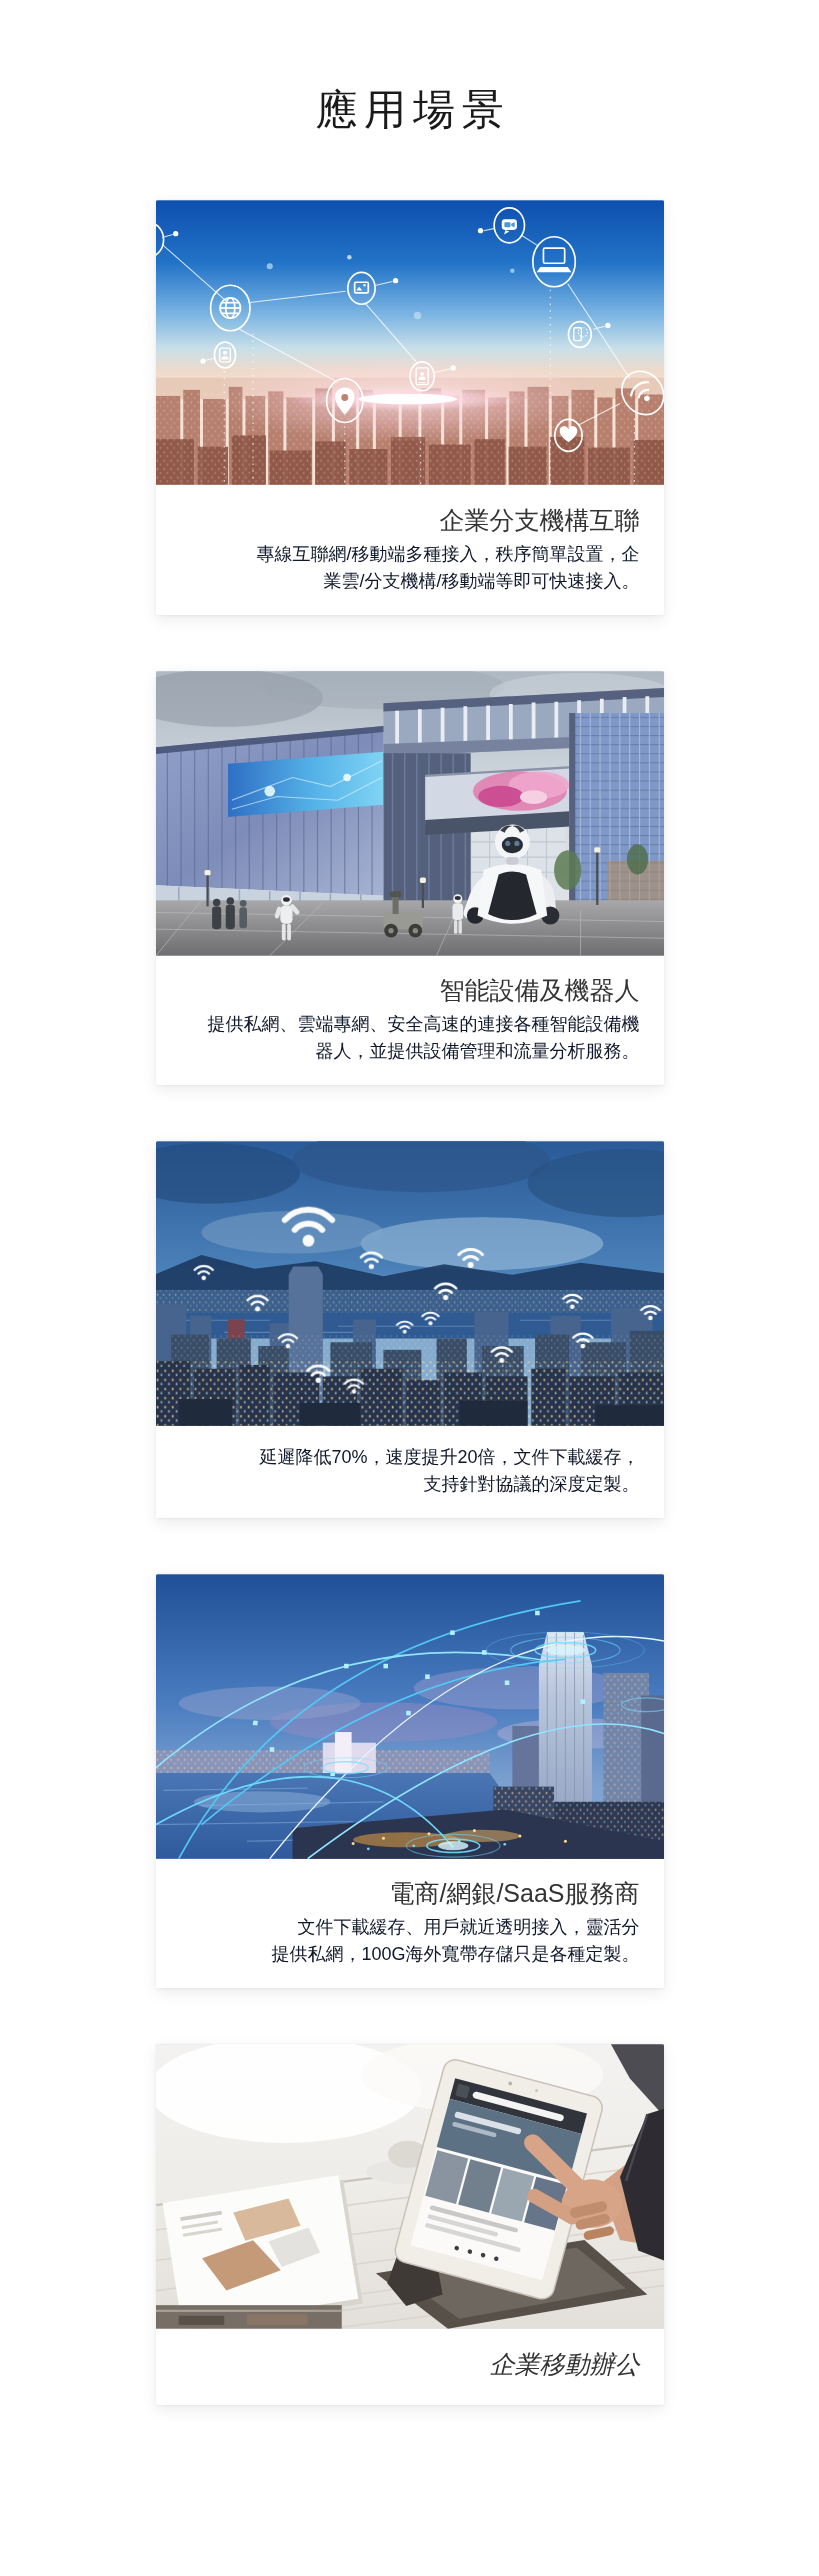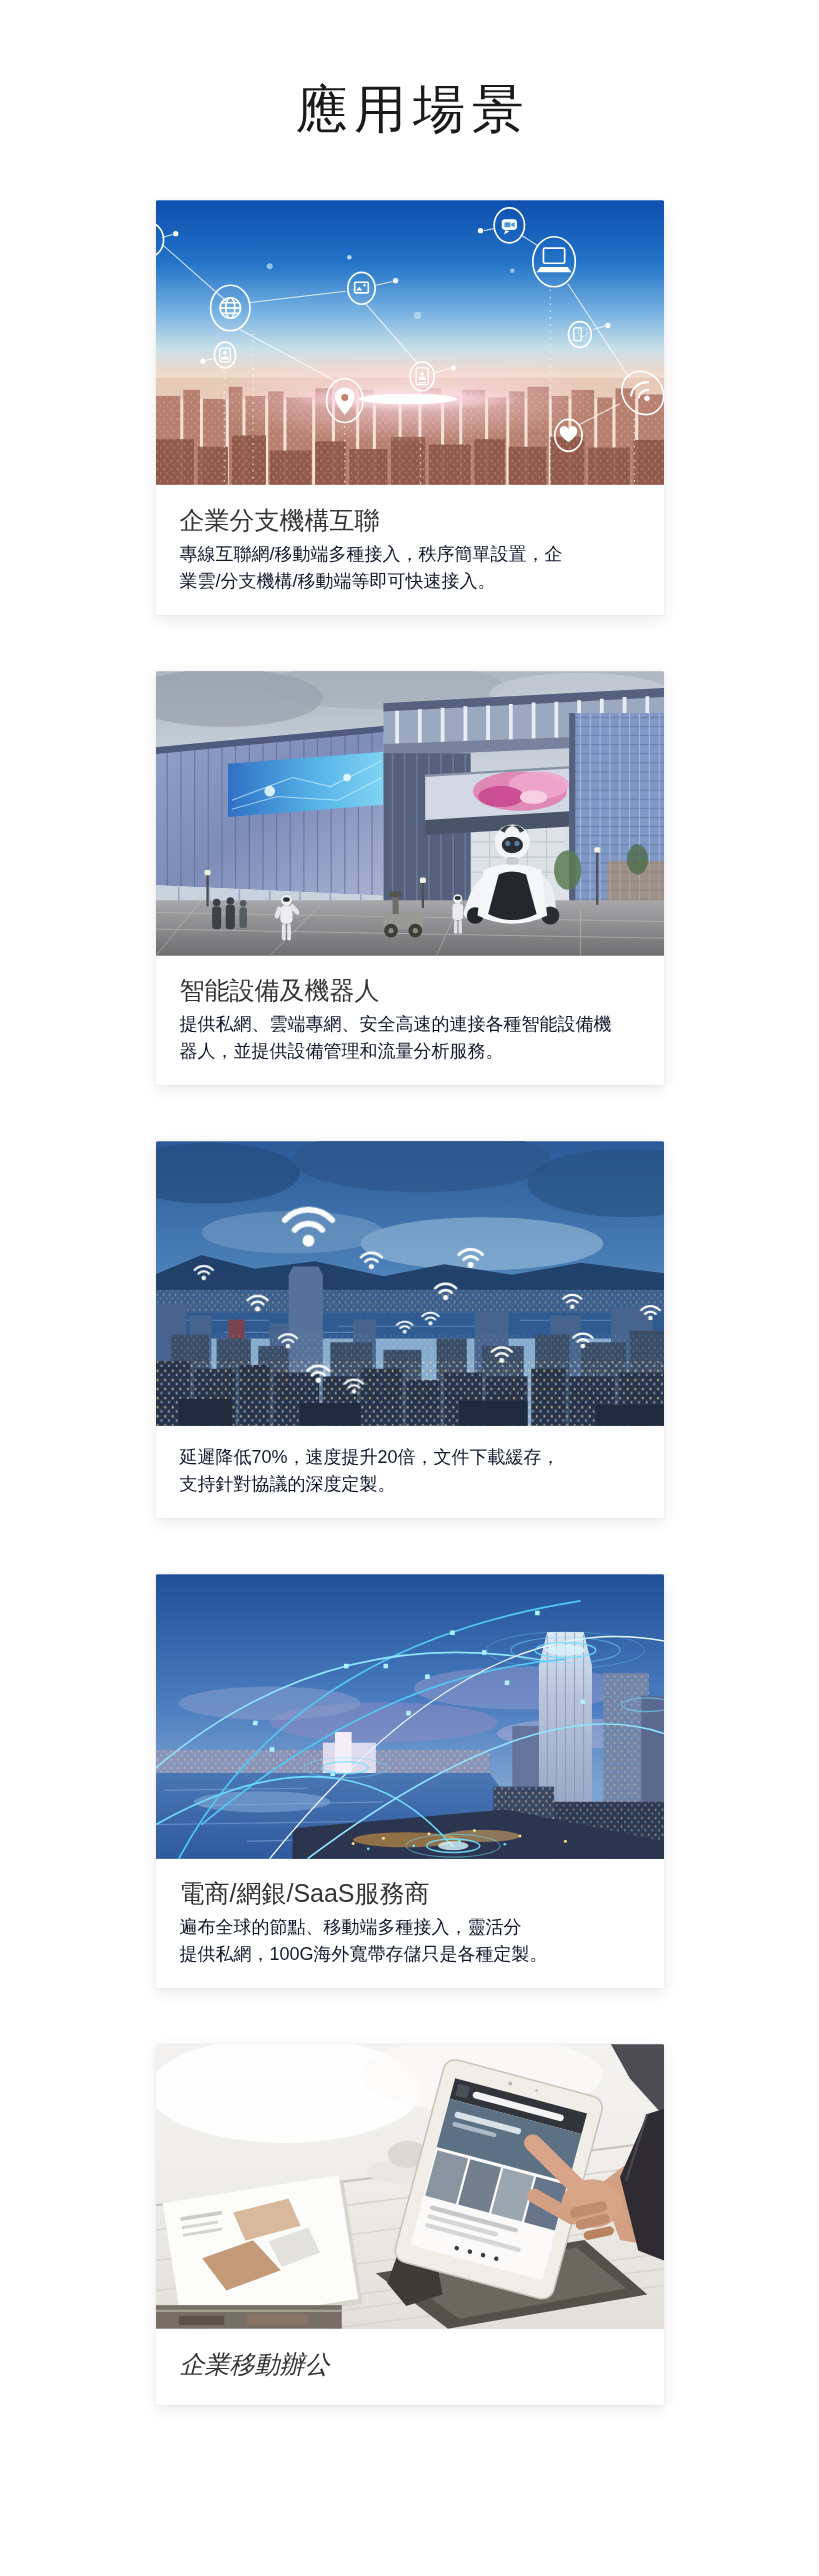--- a/index.html
+++ b/index.html
@@ -3,24 +3,24 @@
 <meta charset="utf-8">
 <style>
   html,body{margin:0;padding:0;}
   body{
     width:819px;height:2576px;background:#ffffff;overflow:hidden;position:relative;
     font-family:"Liberation Sans","DejaVu Sans",sans-serif;
     -webkit-font-smoothing:antialiased;
   }
   .page{width:819px;min-height:2576px;background:#ffffff;padding-top:80px;box-sizing:border-box;}
   .section-title{
-    margin:0 0 61px 0;text-align:center;font-size:52px;line-height:59px;
+    margin:0 0 61px 0;text-align:center;font-size:42px;line-height:59px;
     font-weight:500;color:#1a1a1a;letter-spacing:6.8px;text-indent:6.8px;
   }
-  .cards{width:508px;margin:0 auto;}
+  .cards{width:508px;margin:0 auto;text-align:right;}
   .card{
     width:508px;background:#ffffff;border-radius:1.5px;margin-bottom:56px;
     box-shadow:0 4.6px 15px rgba(0,0,0,0.08),0 0.8px 3px rgba(0,0,0,0.05);
     overflow:hidden;
   }
   .card:last-child{margin-bottom:0;font-style:italic;}
   .card-media{width:508px;height:285px;display:block;line-height:0;background:#dfe5ec;}
   .card-media svg{display:block;}
   .card-body{padding:17.5px 24px 20px 24px;}
   .card-title{margin:0 0 3px 0;font-size:25px;line-height:35px;font-weight:500;color:#333333;}
@@ -670,21 +670,21 @@
             <ellipse cx="392" cy="358" rx="35" ry="9" stroke-width="2" opacity="0.9"></ellipse>
             <ellipse cx="392" cy="358" rx="62" ry="15" stroke-width="1.5" opacity="0.5"></ellipse>
             <ellipse cx="648" cy="172" rx="34" ry="9" stroke-width="1.6" opacity="0.6"></ellipse>
           </g>
           <ellipse cx="540" cy="100" rx="26" ry="7" fill="#d8f8ff" opacity="0.7"></ellipse>
           <ellipse cx="392" cy="358" rx="20" ry="6" fill="#d8fbff" opacity="0.8"></ellipse>
         </svg>
       </div>
       <div class="card-body">
         <h3 class="card-title">電商/網銀/SaaS服務商</h3>
-        <p class="card-desc">遍布全球的節點、移動端多種接入，靈活分</p>
+        <p class="card-desc">文件下載緩存、用戶就近透明接入，靈活分</p>
         <p class="card-desc">提供私網，100G海外寬帶存儲只是各種定製。</p>
       </div>
     </section>
 
     <section class="card">
       <div class="card-media" role="img" aria-label="白色木桌上以手指觸控支架上的平板電腦，右側伸出西裝手臂">
         <svg width="508" height="285" viewBox="0 0 670 375">
           <defs>
             <linearGradient id="c5bg" x1="0" y1="0" x2="0" y2="1">
               <stop offset="0" stop-color="#f3f2f0"></stop>

